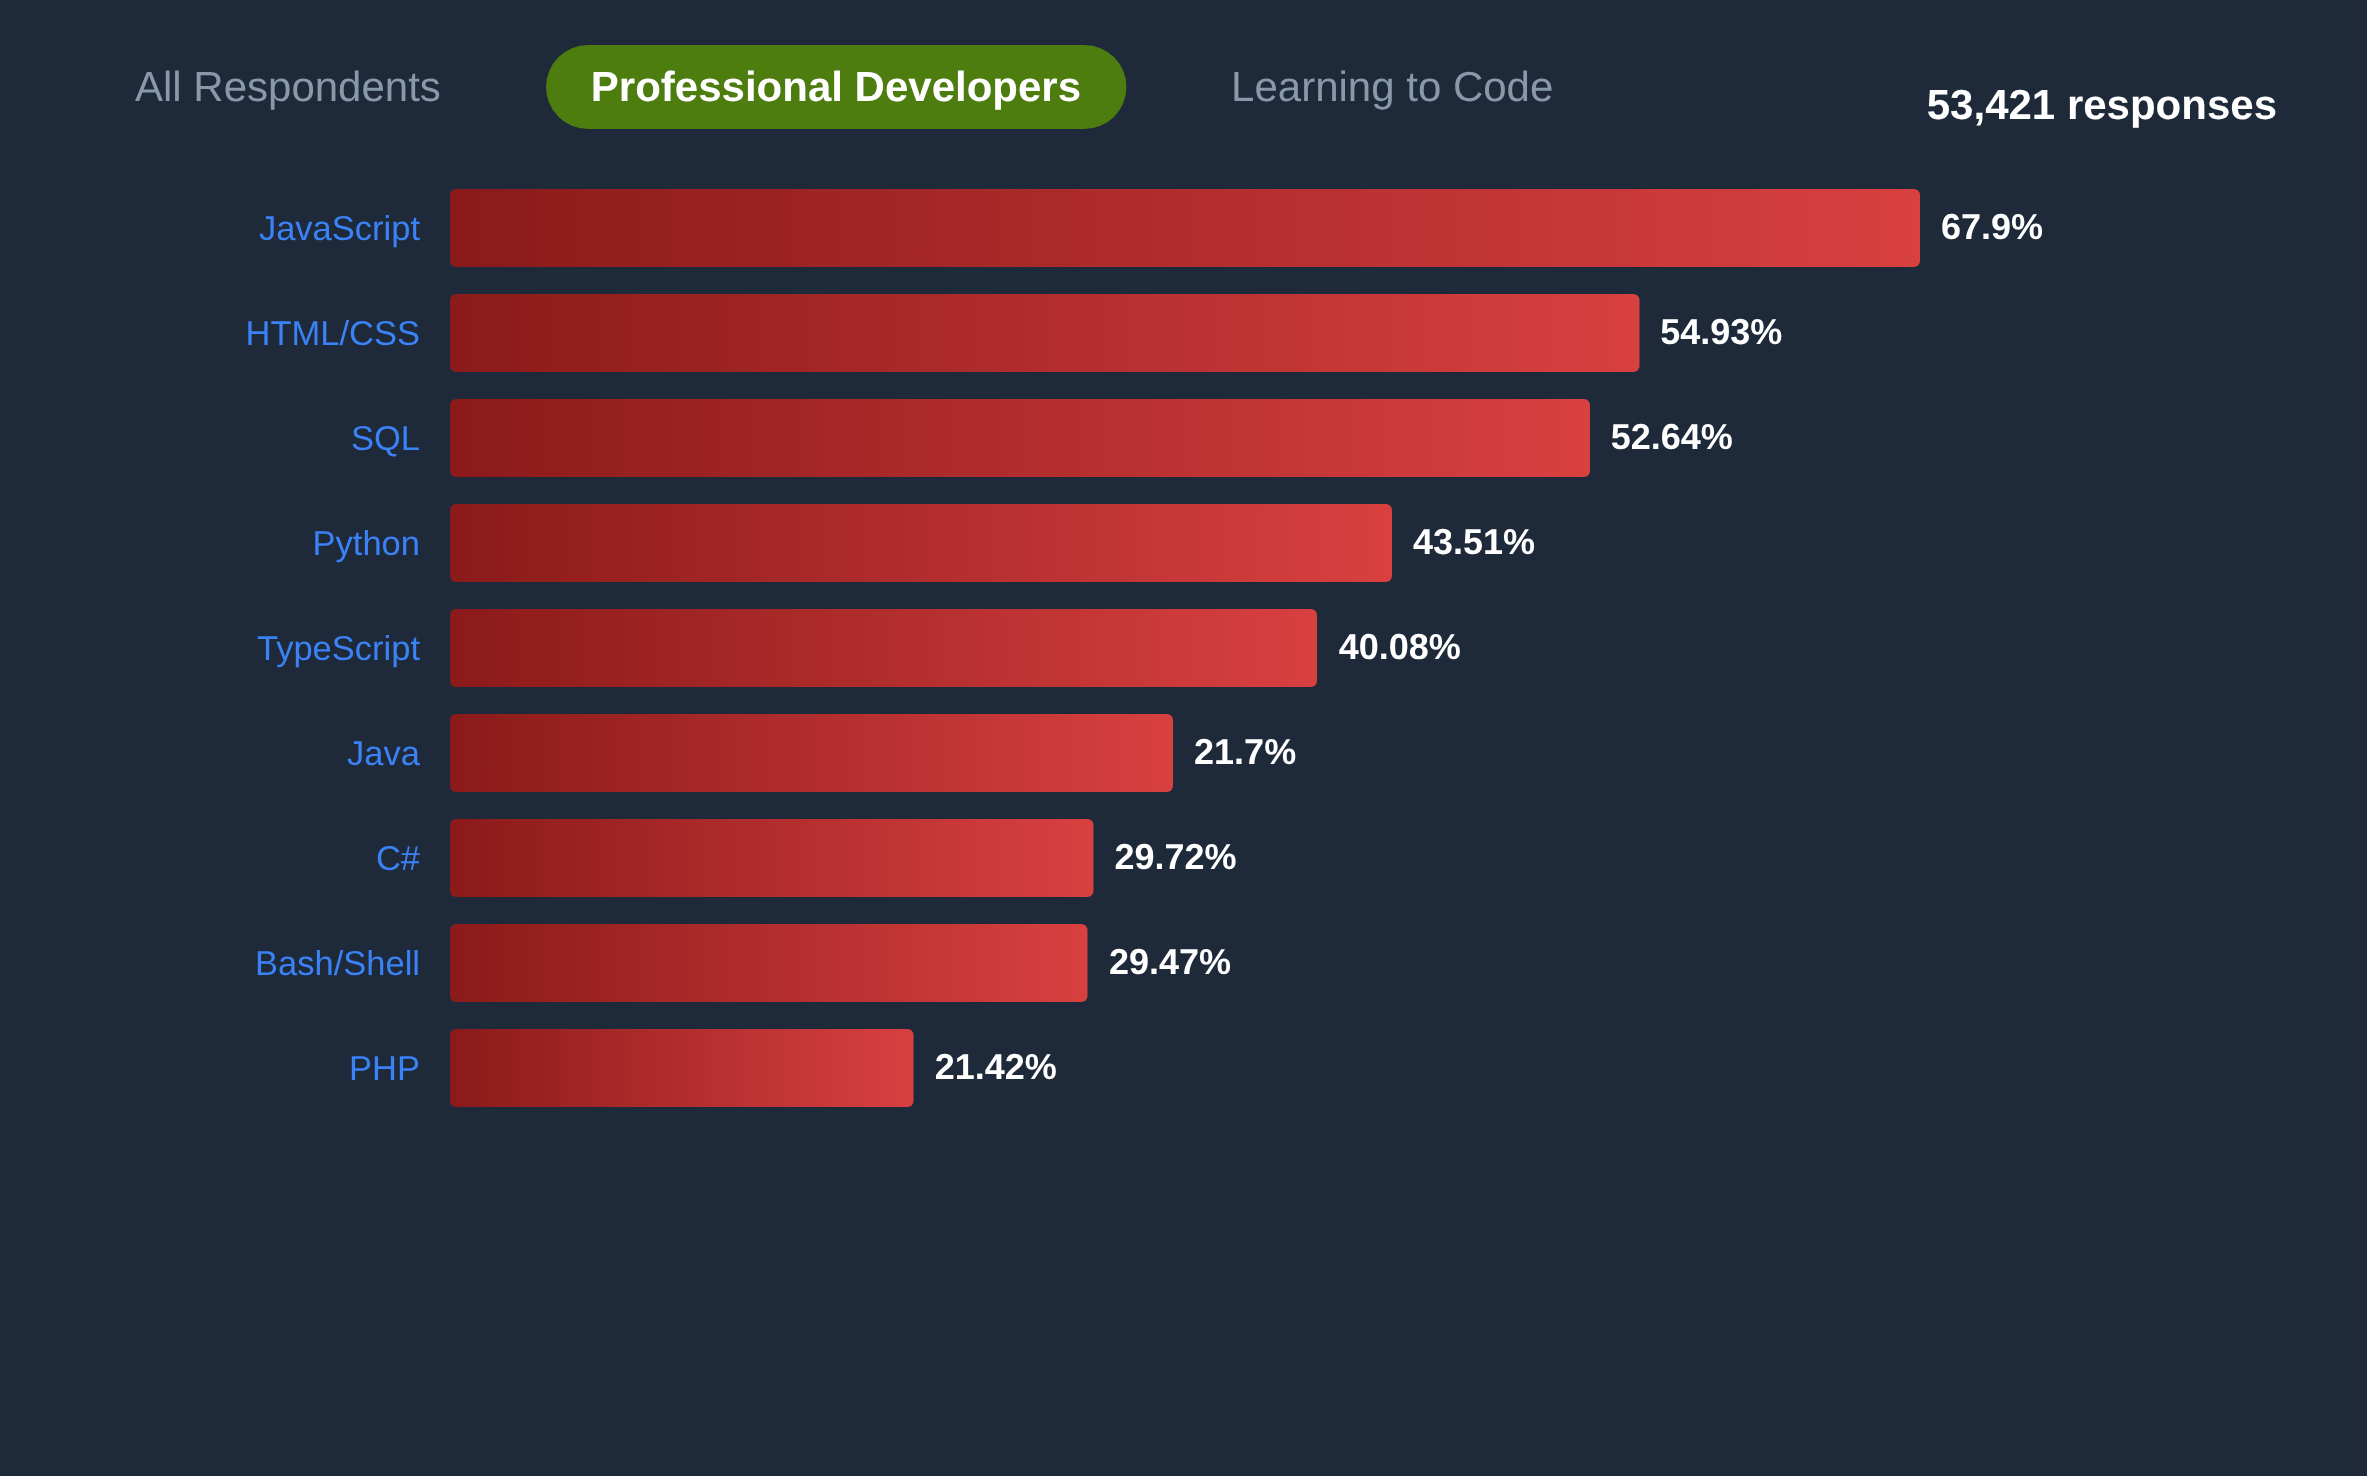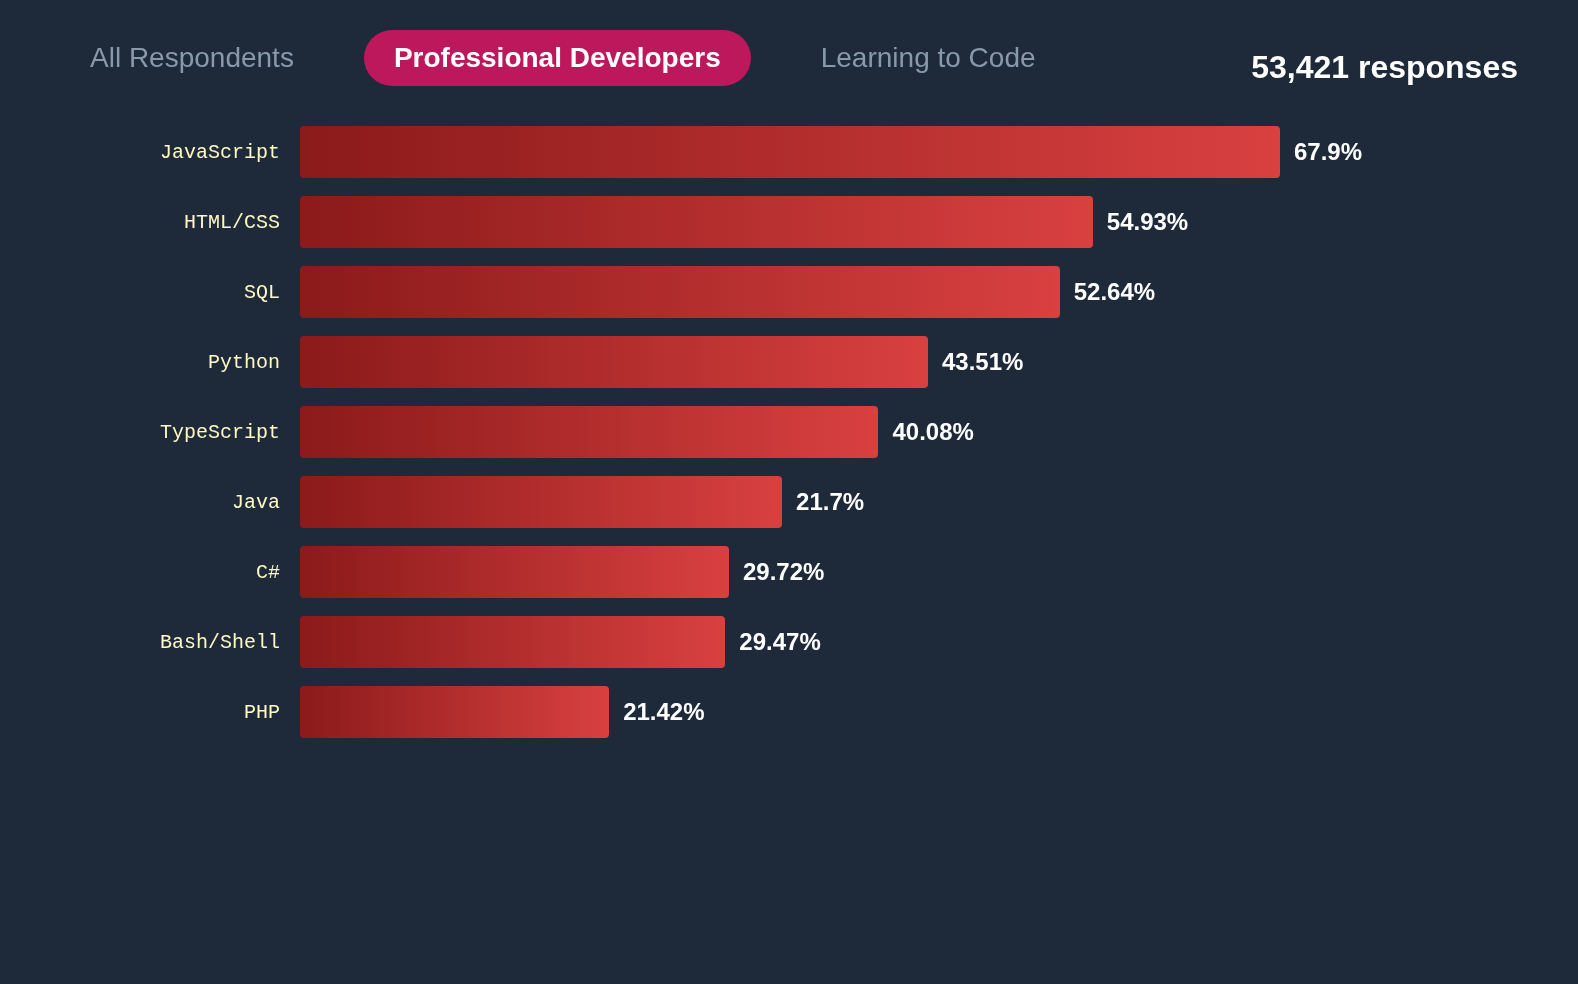--- a/index.html
+++ b/index.html
@@ -26,28 +26,28 @@
 
     .tab {
       font-size: 28px;
       color: #8899aa;
       cursor: pointer;
       padding: 12px 30px;
       border-radius: 30px;
     }
 
     .tab.active {
-      background-color: #be185d;
+      background-color: #4d7c0f;
       color: #ffffff;
       font-weight: bold;
     }
 
     .responses {
       margin-left: auto;
-      font-size: 32px;
+      font-size: 28px;
       color: #8899aa;
     }
 
     .responses span {
       color: #ffffff;
       font-weight: bold;
     }
 
     .chart-container {
       padding: 20px 80px 20px 80px;
@@ -58,24 +58,23 @@
 
     .bar-row {
       display: flex;
       align-items: center;
       gap: 20px;
     }
 
     .bar-label {
       width: 200px;
       text-align: right;
-      font-size: 20px;
-      color: #fef9c3;
+      font-size: 23px;
+      color: #3b82f6;
       flex-shrink: 0;
-      font-family: Liberation Mono, monospace;
     }
 
     .bar-track {
       flex: 1;
       height: 52px;
       position: relative;
       display: flex;
       align-items: center;
     }
 

